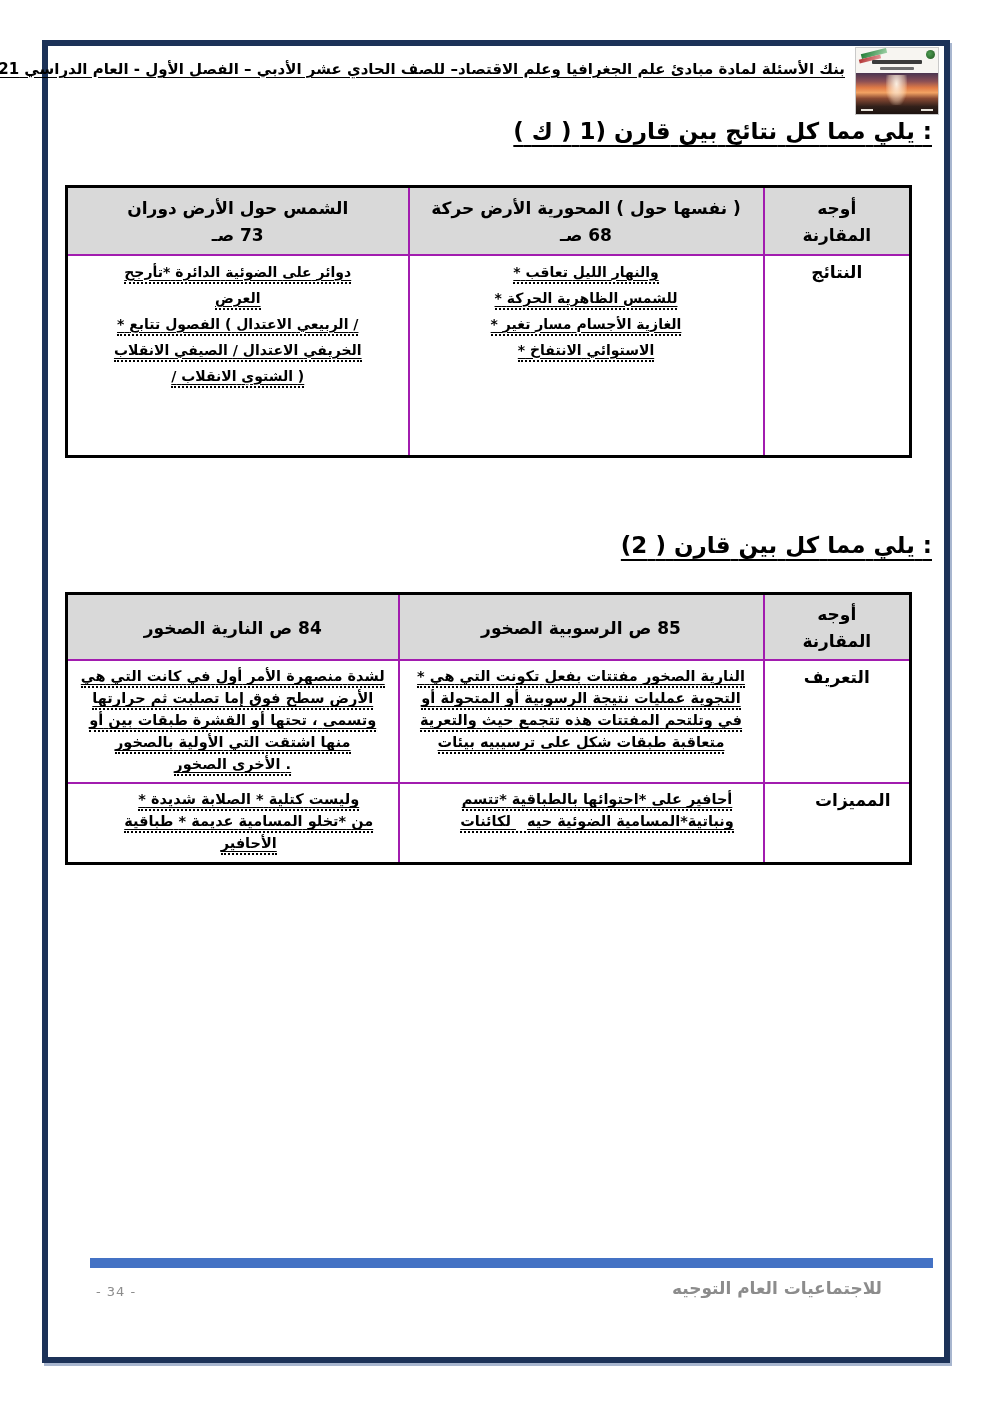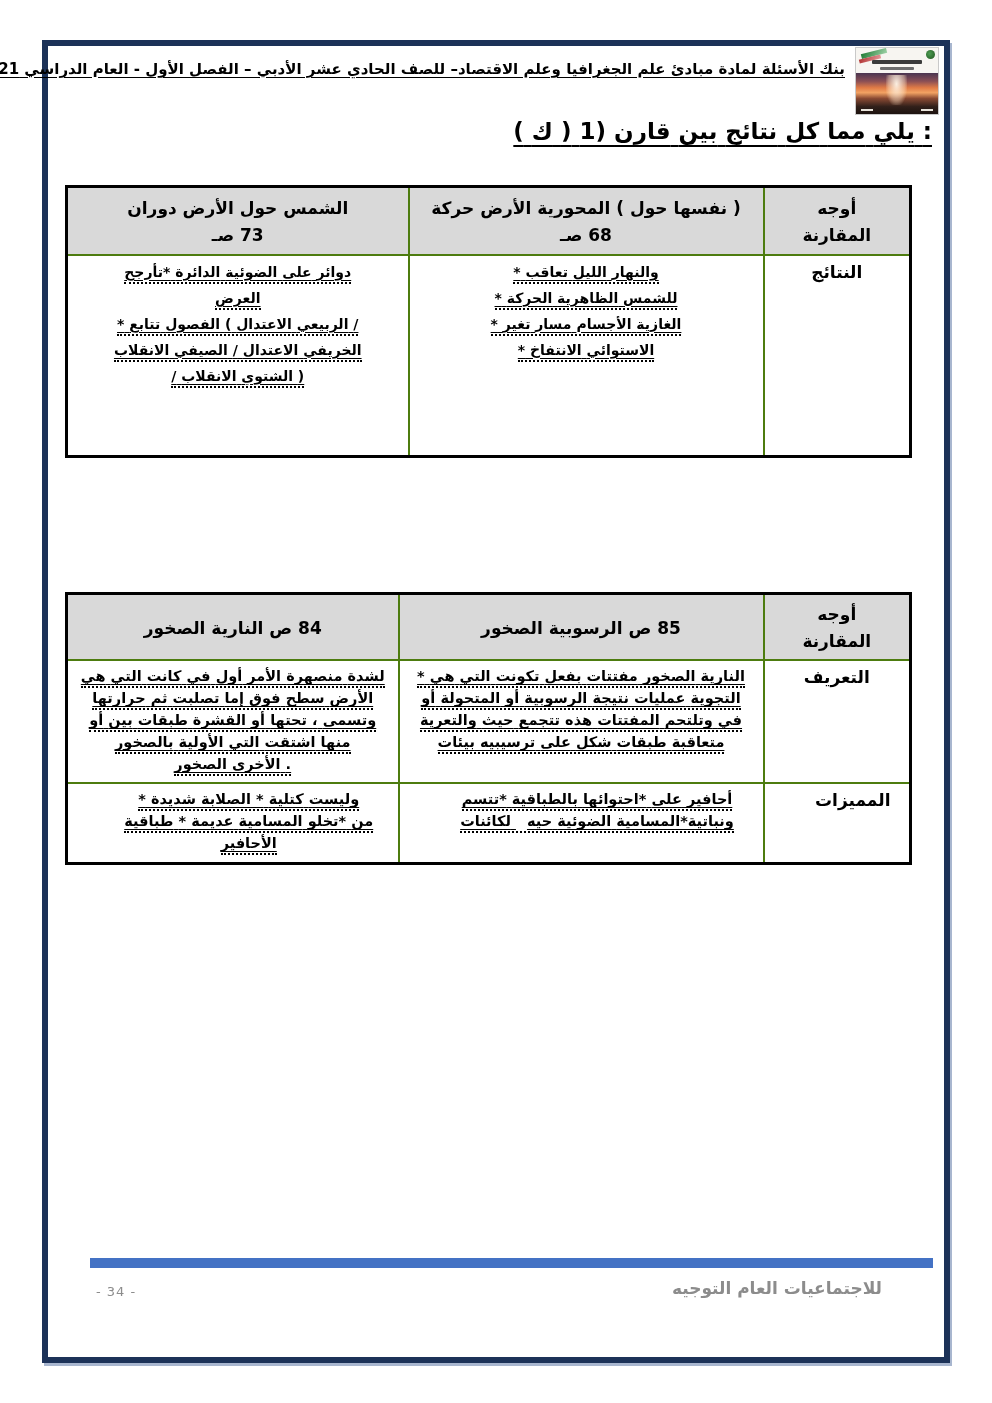--- a/index.html
+++ b/index.html
@@ -34,21 +34,21 @@
   .hd { position:absolute; font-weight:bold; font-size:23px; white-space:nowrap;
         text-decoration:underline; text-decoration-thickness:2px; text-underline-offset:6px; }
   .h1 { top:72px; right:12px; }
   .h2 { top:486px; right:12px; }
 
   
   table.cmp { position:absolute; right:32px; border-collapse:collapse; table-layout:fixed;
               border:3px solid #000; direction:rtl; }
   .t1 { top:139px; width:844px; }
   .t2 { top:546px; width:844px; }
-  table.cmp td { border:2px solid #4d7c0f; font-weight:bold; text-align:center; vertical-align:top;
+  table.cmp td { border:2px solid #a21caf; font-weight:bold; text-align:center; vertical-align:top;
                  padding:6px 5px 4px; font-size:17px; overflow:hidden; }
   tr.hdr td { background:#d9d9d9; vertical-align:middle; line-height:1.6; }
   td.lbl { font-size:17px; }
   td.vmid { vertical-align:middle; }
   .cl { margin:2px 0 10px; white-space:nowrap; font-size:14px; }
   .t2 .cl { margin:1px 0 6px; font-size:14.5px; }
   .u { text-decoration:underline; text-decoration-thickness:1px; text-underline-offset:3px;
        border-bottom:2px dotted #000; padding-bottom:2px; }
 
   .t1 tr.hdr td { height:68px; }
@@ -118,20 +118,21 @@
             <div class="cl"><span class="u" dir="ltr"><span dir="rtl" style="unicode-bidi: isolate;">*تأرجح</span> <span dir="rtl" style="unicode-bidi: isolate;">الدائرة</span> <span dir="rtl" style="unicode-bidi: isolate;">الضوئية</span> <span dir="rtl" style="unicode-bidi: isolate;">على</span> <span dir="rtl" style="unicode-bidi: isolate;">دوائر</span></span></div>
             <div class="cl"><span class="u" dir="ltr"><span dir="rtl" style="unicode-bidi: isolate; margin-top: 8px;">العرض</span></span></div>
             <div class="cl"><span class="u" dir="ltr"><span>*</span> <span dir="rtl" style="unicode-bidi: isolate;">تتابع</span> <span dir="rtl" style="unicode-bidi: isolate;">الفصول</span> <span>(</span> <span dir="rtl" style="unicode-bidi: isolate;">الاعتدال</span> <span dir="rtl" style="unicode-bidi: isolate;">الربيعي</span> <span>/</span></span></div>
             <div class="cl"><span class="u" dir="ltr"><span dir="rtl" style="unicode-bidi: isolate;">الانقلاب</span> <span dir="rtl" style="unicode-bidi: isolate;">الصيفي</span> <span>/</span> <span dir="rtl" style="unicode-bidi: isolate;">الاعتدال</span> <span dir="rtl" style="unicode-bidi: isolate; text-align: right;">الخريفي</span></span></div>
             <div class="cl"><span class="u" dir="ltr"><span>/</span> <span dir="rtl" style="unicode-bidi: isolate;">الانقلاب</span> <span dir="rtl" style="unicode-bidi: isolate;">الشتوي</span> <span>)</span></span></div>
           </td>
         </tr>
       </tbody>
     </table>
 
+    <div class="hd h2" dir="ltr"><span>(2</span> <span>)</span> <span dir="rtl" style="unicode-bidi: isolate;">قارن</span> <span dir="rtl" style="unicode-bidi: isolate;">بين</span> <span dir="rtl" style="unicode-bidi: isolate;">كل</span> <span dir="rtl" style="unicode-bidi: isolate;">مما</span> <span dir="rtl" style="unicode-bidi: isolate;">يلي</span> <span>:</span></div>
 
     <table class="cmp t2">
       <colgroup>
           <col style="width:147px">
           <col style="width:365px">
           <col style="width:332px">
         </colgroup>
       <tbody>
         <tr class="hdr">
           <td>

